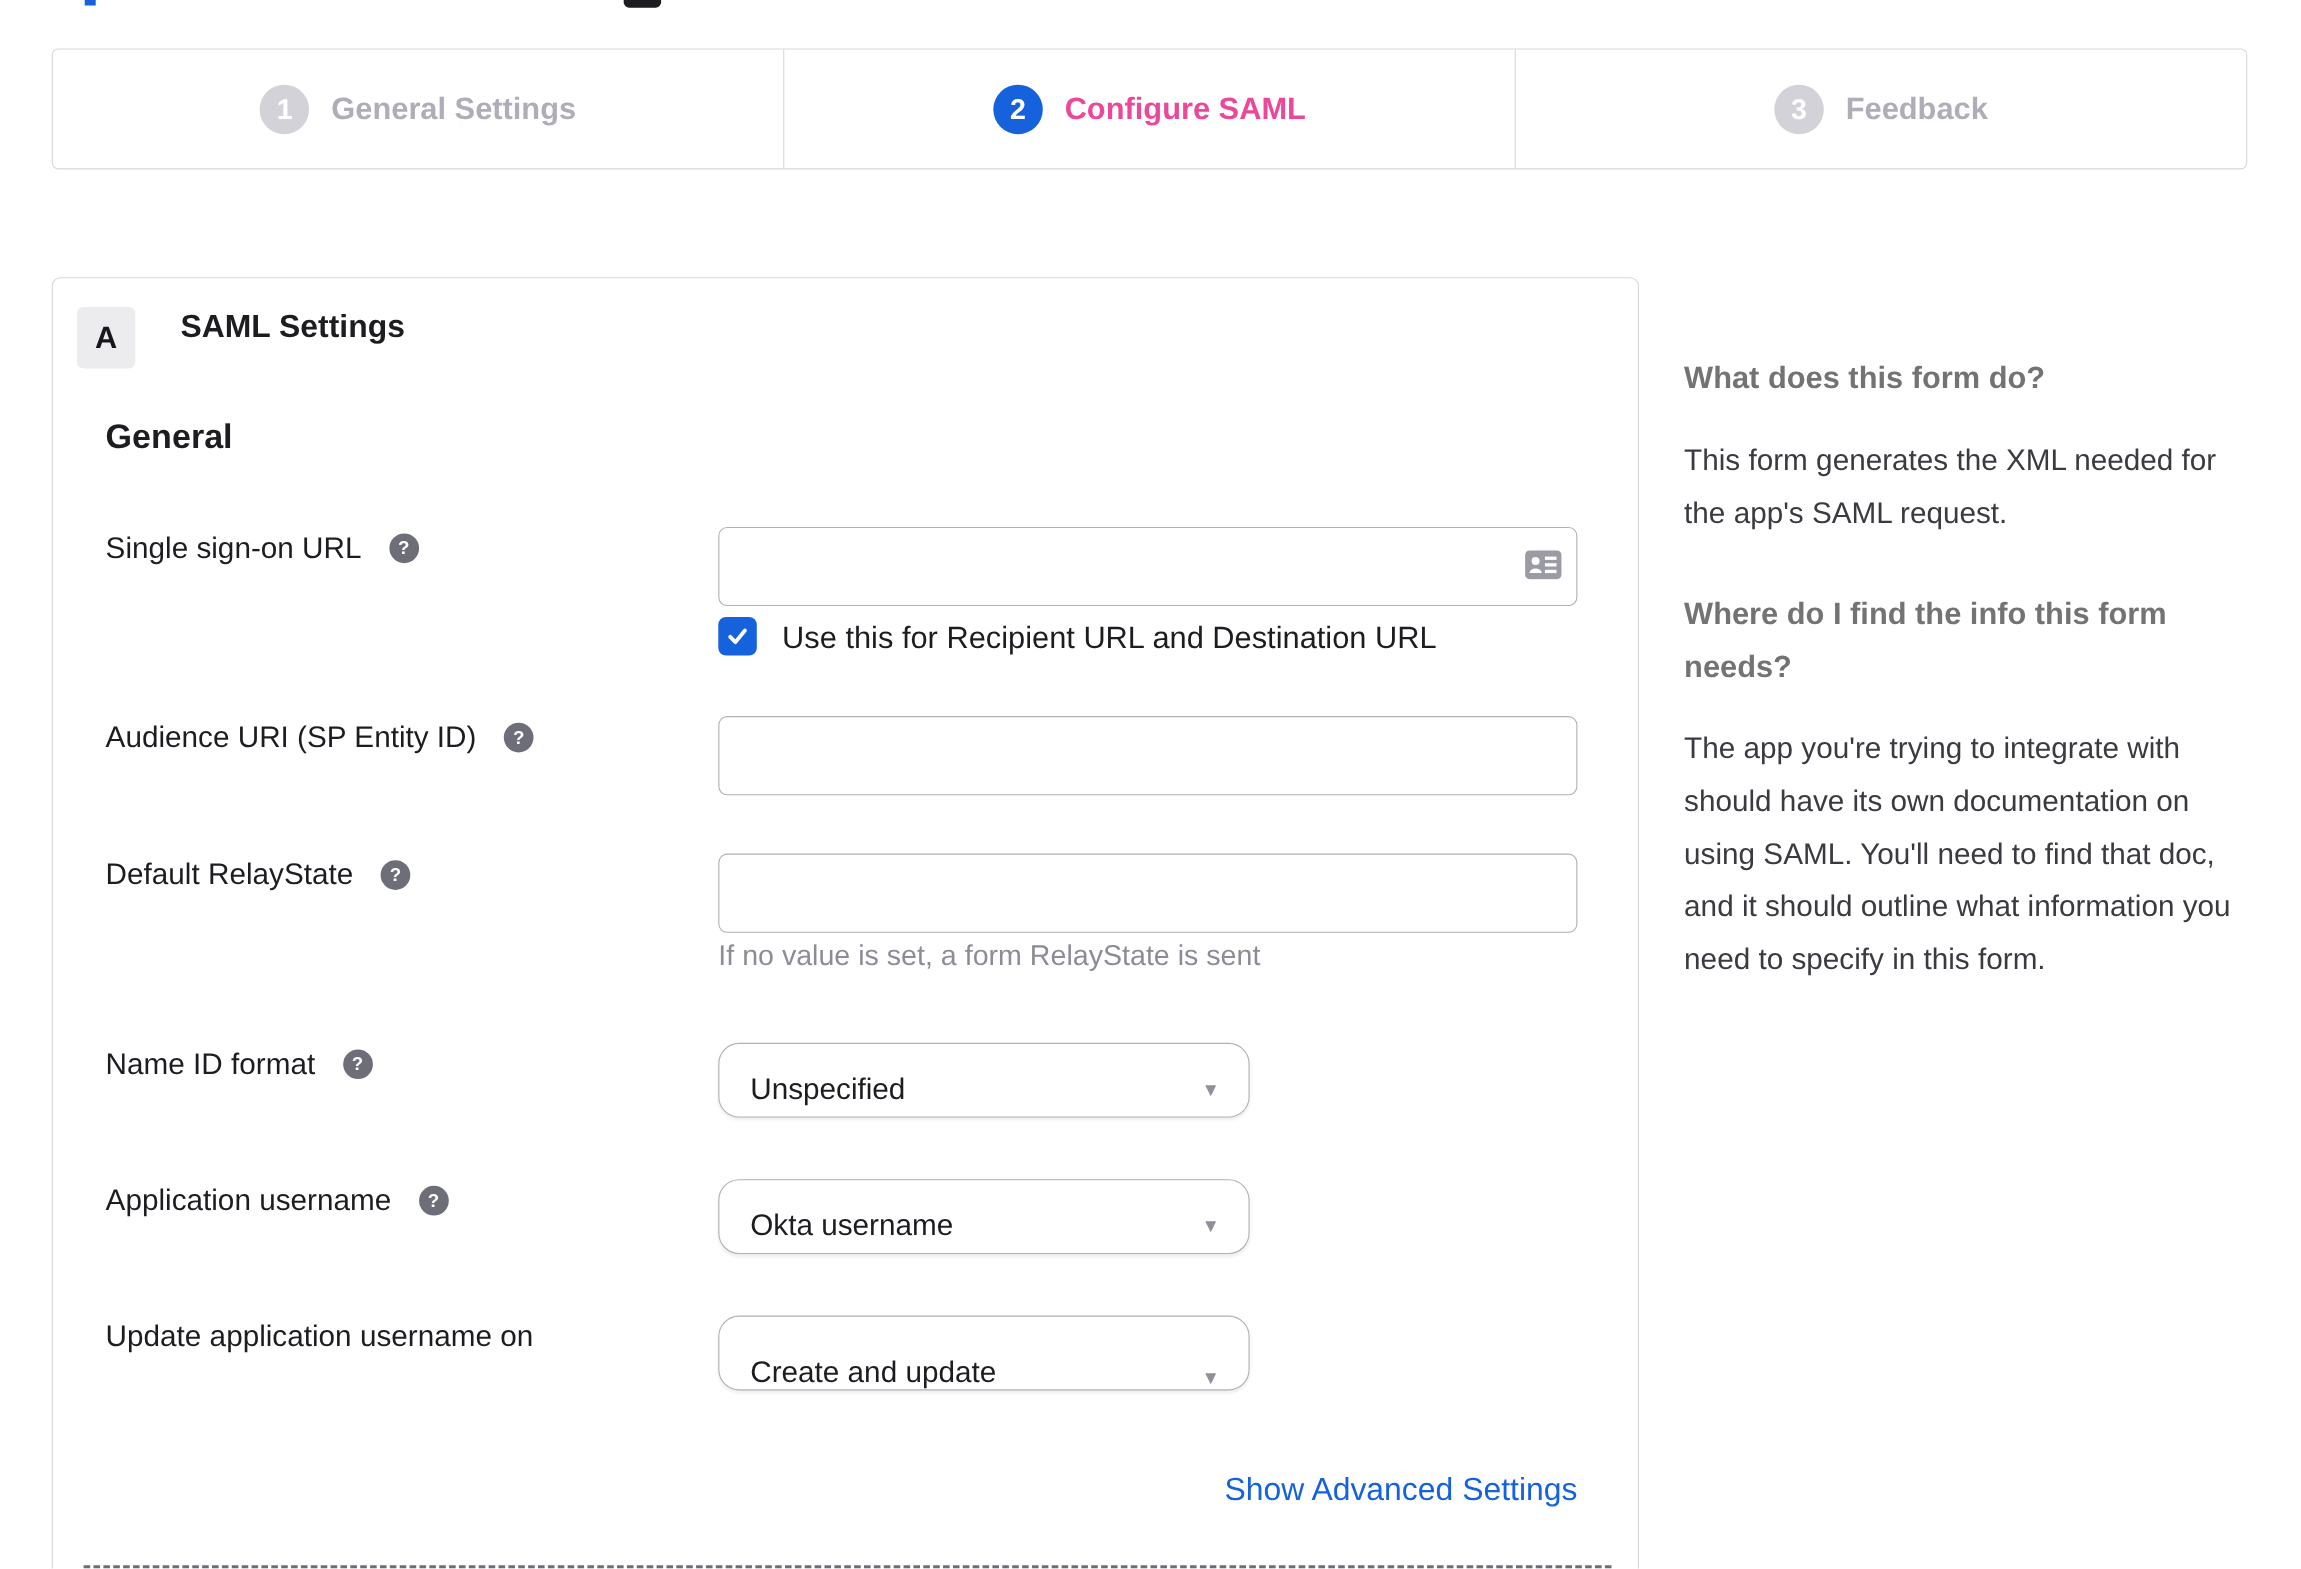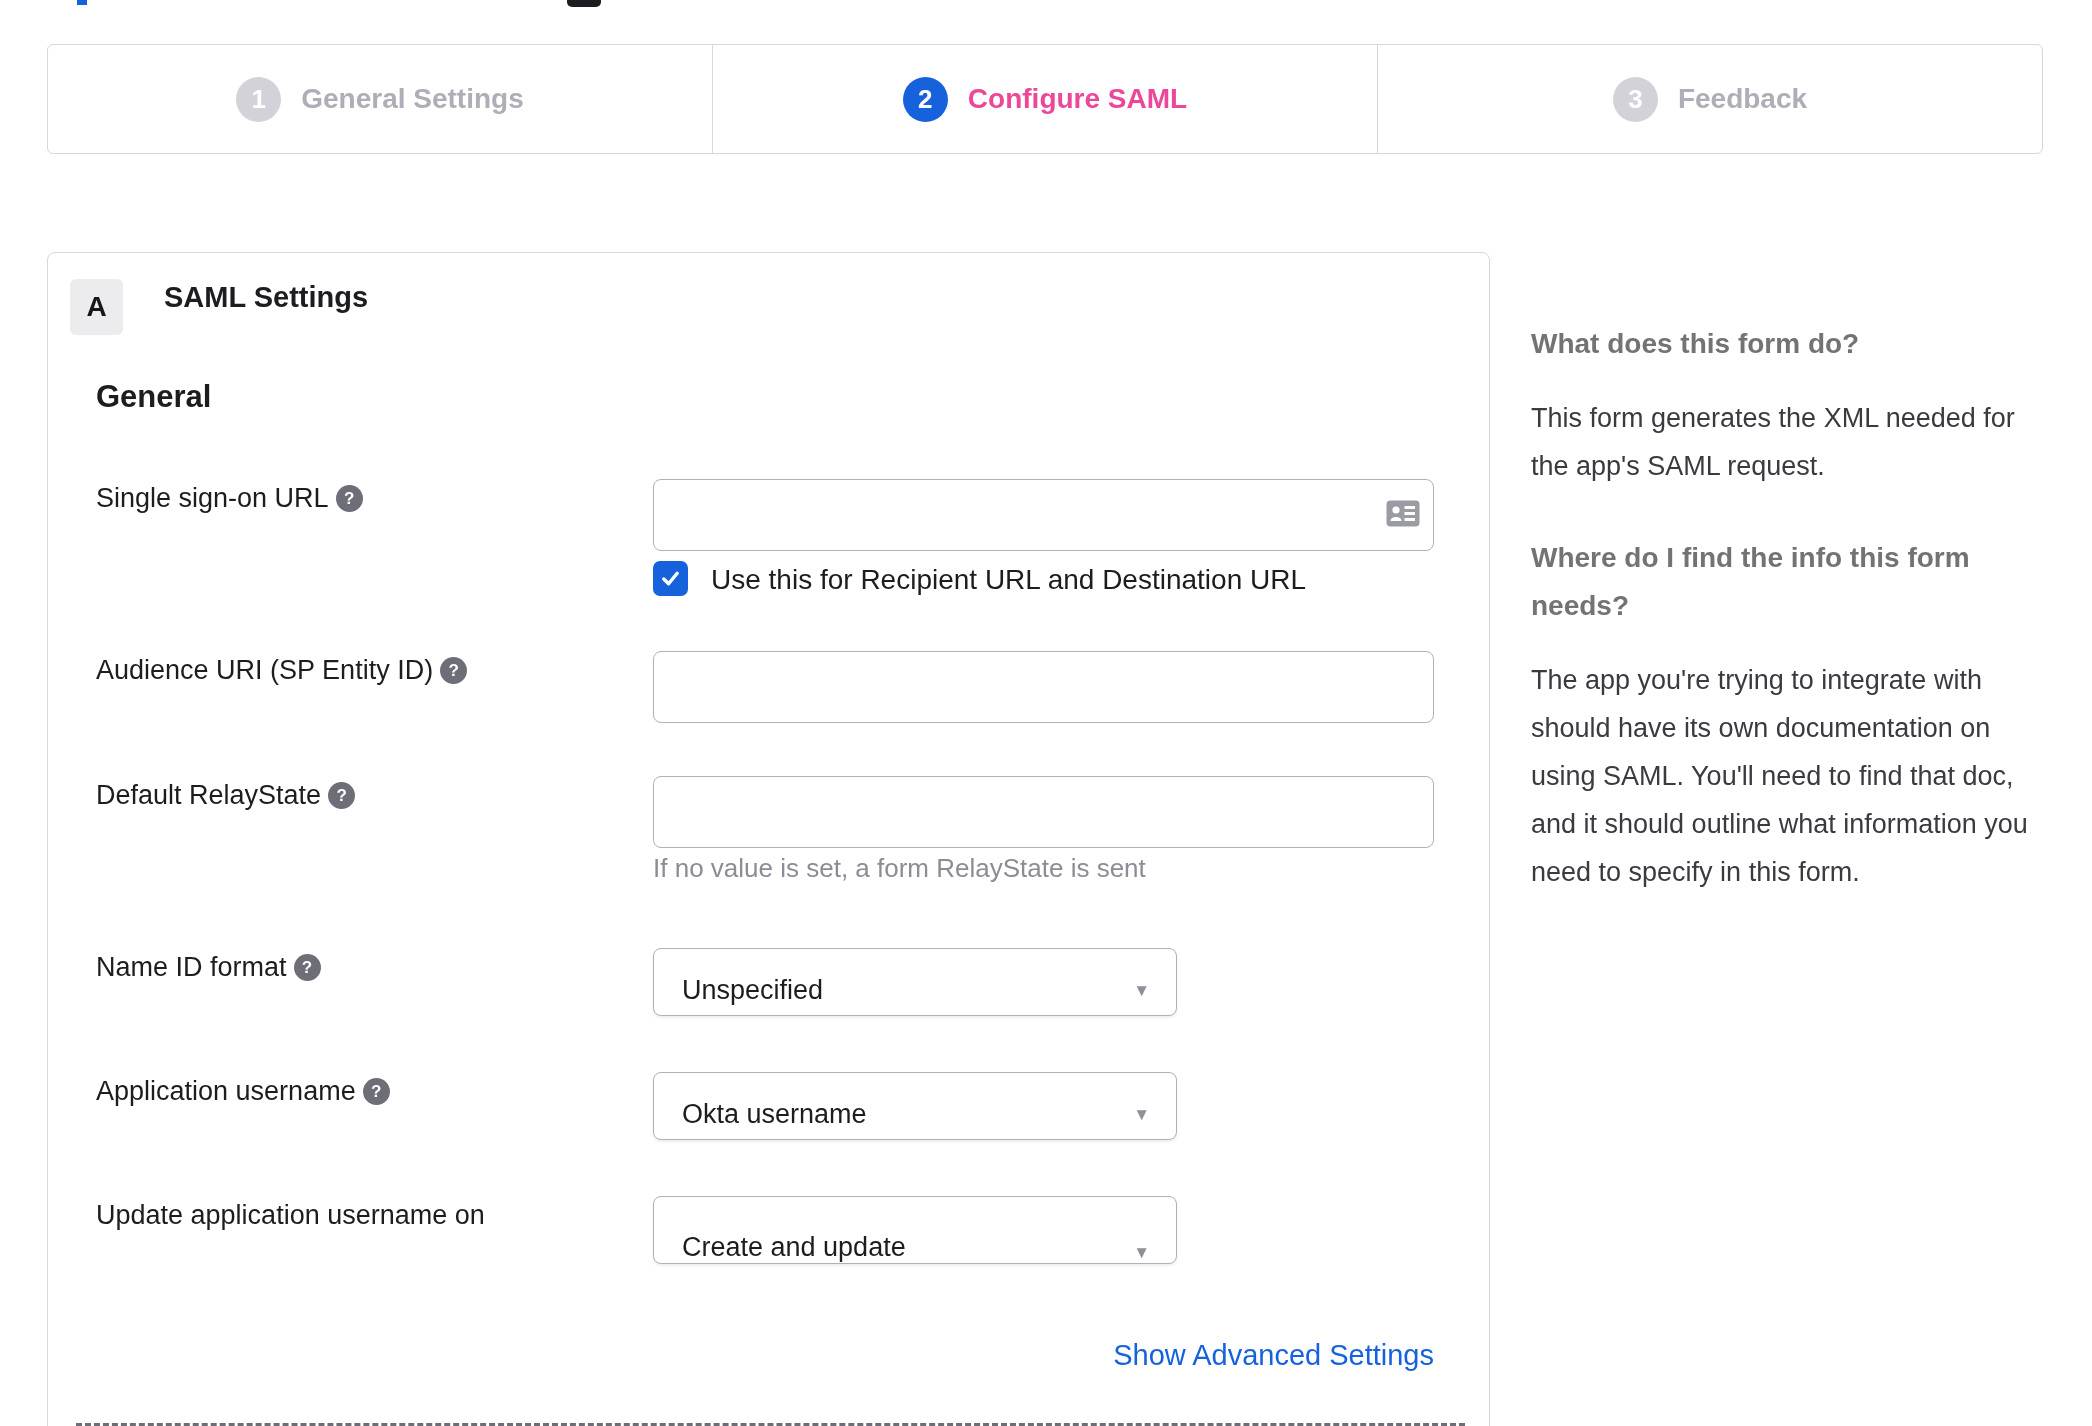--- a/index.html
+++ b/index.html
@@ -37,21 +37,21 @@
   .badge {
     position:absolute; left:22px; top:26px; width:53px; height:56px;
     background:#ececef; border-radius:6px; color:#16161d;
     font-size:28px; font-weight:700; display:flex; align-items:center; justify-content:center;
   }
   .section-title { position:absolute; left:116px; top:28px; font-size:29px; font-weight:700; }
   .group-heading { position:absolute; left:48px; top:126px; font-size:31px; font-weight:700; }
 
   .field-label {
     position:absolute; left:48px; font-size:27px; color:#1d1d21;
-    display:flex; align-items:center; gap:7px; white-space:nowrap;
+    display:flex; align-items:center; gap:25px; white-space:nowrap;
   }
   .help-icon {
     width:27px; height:27px; border-radius:50%; background:#6e6e78; color:#fff;
     font-size:17px; font-weight:700; display:inline-flex; align-items:center; justify-content:center;
     flex:0 0 auto;
   }
 
   .text-input {
     position:absolute; left:605px; width:781px; height:72px;
     border:1px solid #b0b0b8; border-radius:8px; background:#fff;
@@ -65,22 +65,22 @@
   .checkbox {
     position:absolute; left:605px; top:308px; width:35px; height:35px;
     background:#1662dd; border-radius:7px; display:flex; align-items:center; justify-content:center;
     cursor:pointer;
   }
   .checkbox-label { position:absolute; left:663px; top:311px; font-size:28px; color:#1d1d21; white-space:nowrap; }
 
   .hint { position:absolute; left:605px; top:600px; font-size:26px; color:#8c8c96; }
 
   .select {
-    position:absolute; left:605px; width:524px; height:68px;
-    border:1px solid #b0b0b8; border-radius:8px; background:#fff;
+    position:absolute; left:605px; width:483px; height:68px;
+    border:1px solid #b0b0b8; border-radius:19px; background:#fff;
     box-shadow:0 2px 3px rgba(0,0,0,0.07);
     display:flex; align-items:center; justify-content:space-between;
     font-size:27px; color:#1d1d21; padding:17px 26px 0 28px; cursor:pointer;
   }
   #select-nif { top:695px; }
   #select-au  { top:819px; }
   #select-uau { top:943px;align-items:flex-end; }
   .select-arrow { color:#8f8f99; font-size:17px; }
 
   .advanced-link {

